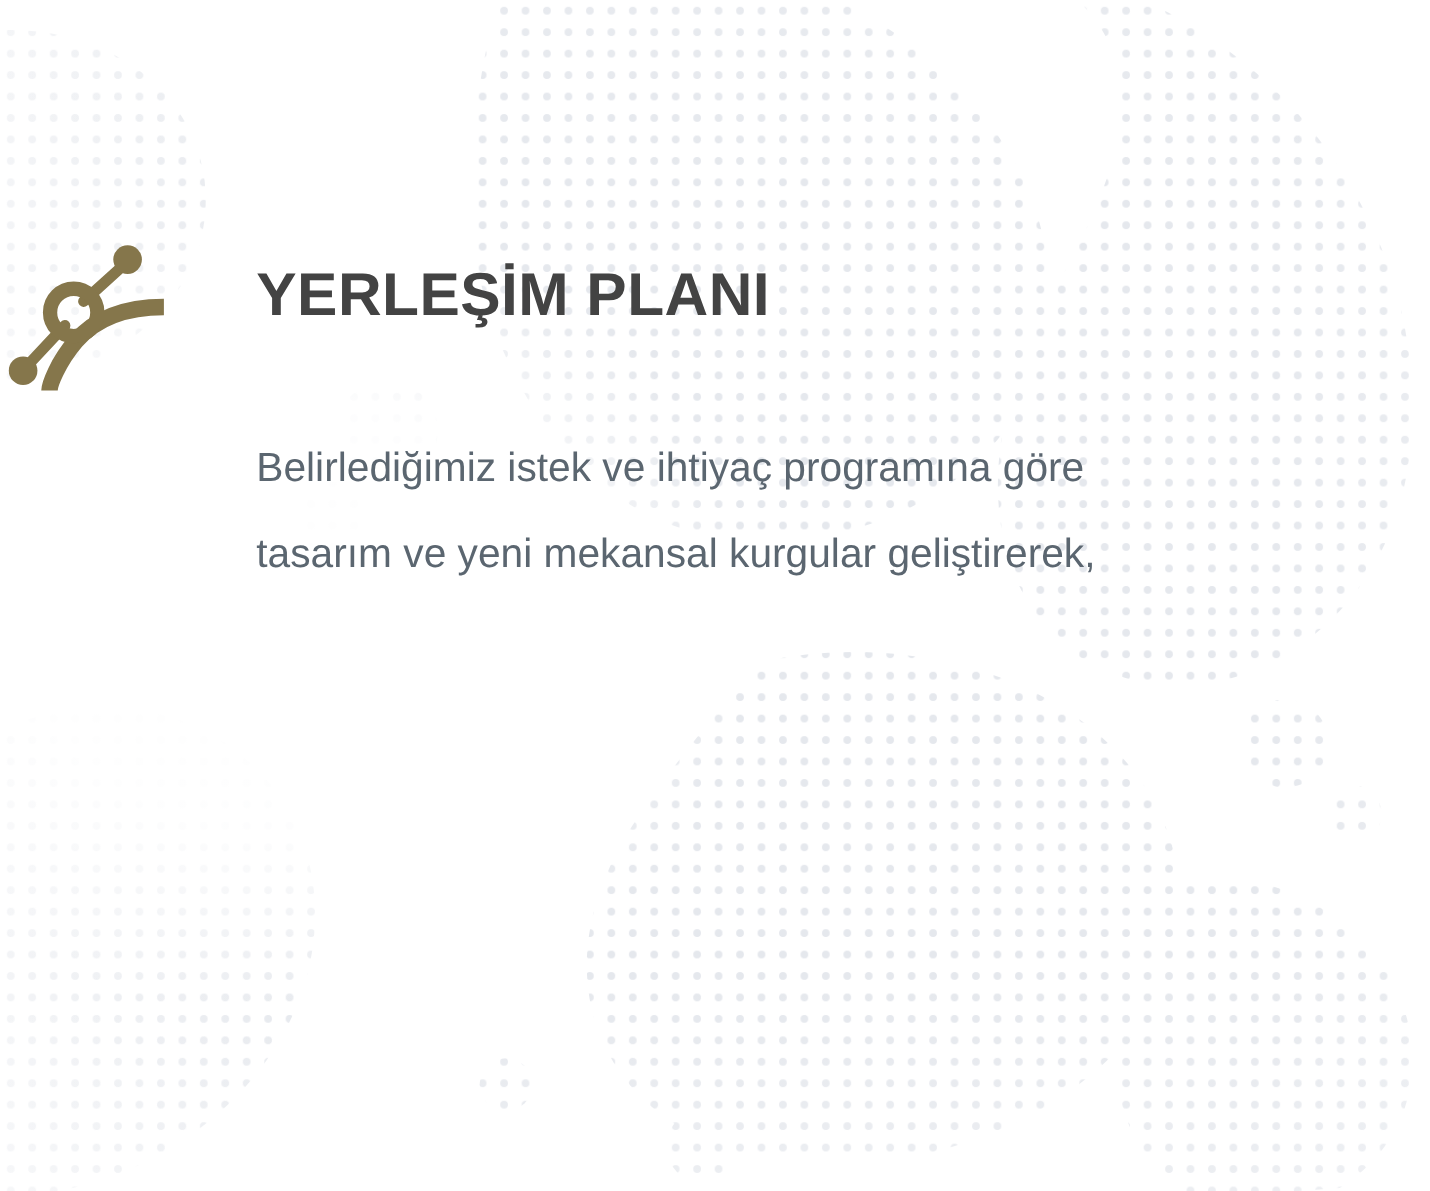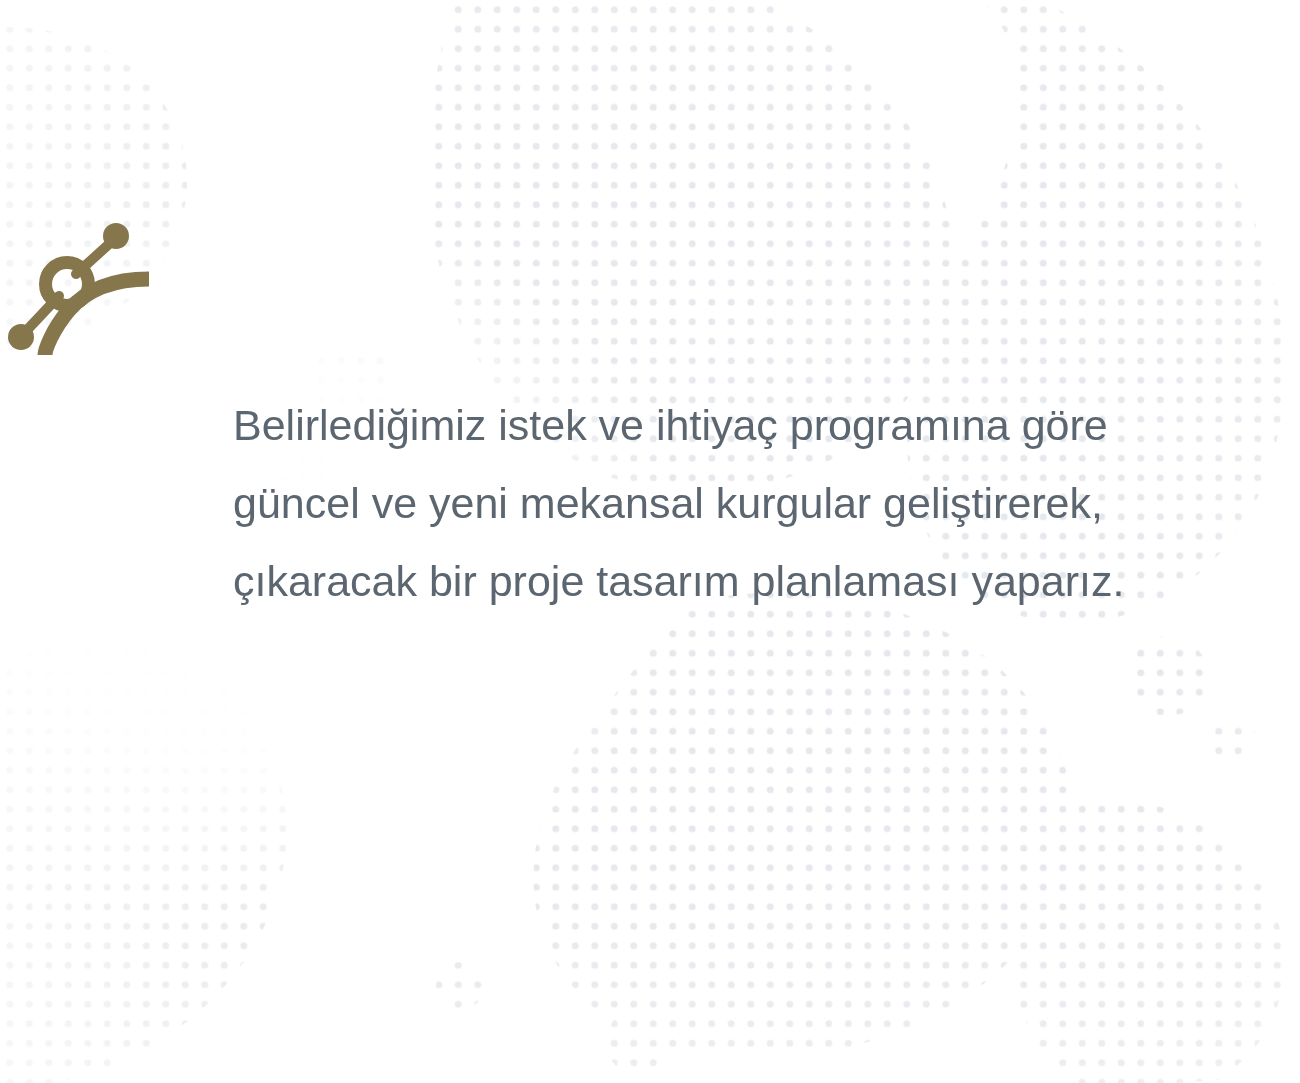--- a/index.html
+++ b/index.html
@@ -85,21 +85,21 @@
     white-space: nowrap;
   }
 
   
   #feature-body {
     position: absolute;
     left: 233px;
     top: 386px;
     width: 1010px;
     font-family: "Liberation Sans", sans-serif;
-    font-size: 43px;
+    font-size: 37px;
     font-weight: 400;
     line-height: 78px;
     color: #5b6670;
   }
   #feature-body .body-line {
     display: block;
     white-space: nowrap;
   }
 </style>
 </head>
@@ -210,21 +210,21 @@
           <path d="M55 84 L 24 117" stroke-width="10"></path>
         </g>
 
         <circle cx="63" cy="72" r="21.5" fill="none" stroke="#85764b" stroke-width="13"></circle>
 
         <circle cx="112" cy="24" r="13" fill="#85764b"></circle>
         <circle cx="17" cy="125" r="13" fill="#85764b"></circle>
       </svg>
     </div>
 
+    <h1 id="feature-title">YERLEŞİM PLANI</h1>
 
     <div id="feature-body">
       <span class="body-line">Belirlediğimiz istek ve ihtiyaç programına göre</span>
-      <span class="body-line">güncel ve yeni mekansal kurgular geliştirerek,</span>
-      <span class="body-line">çıkaracak bir proje tasarım planlaması yaparız.</span>
+      <span class="body-line">tasarım ve yeni mekansal kurgular geliştirerek,</span>
     </div>
 
   </div>
 </div>
 
 </body></html>

